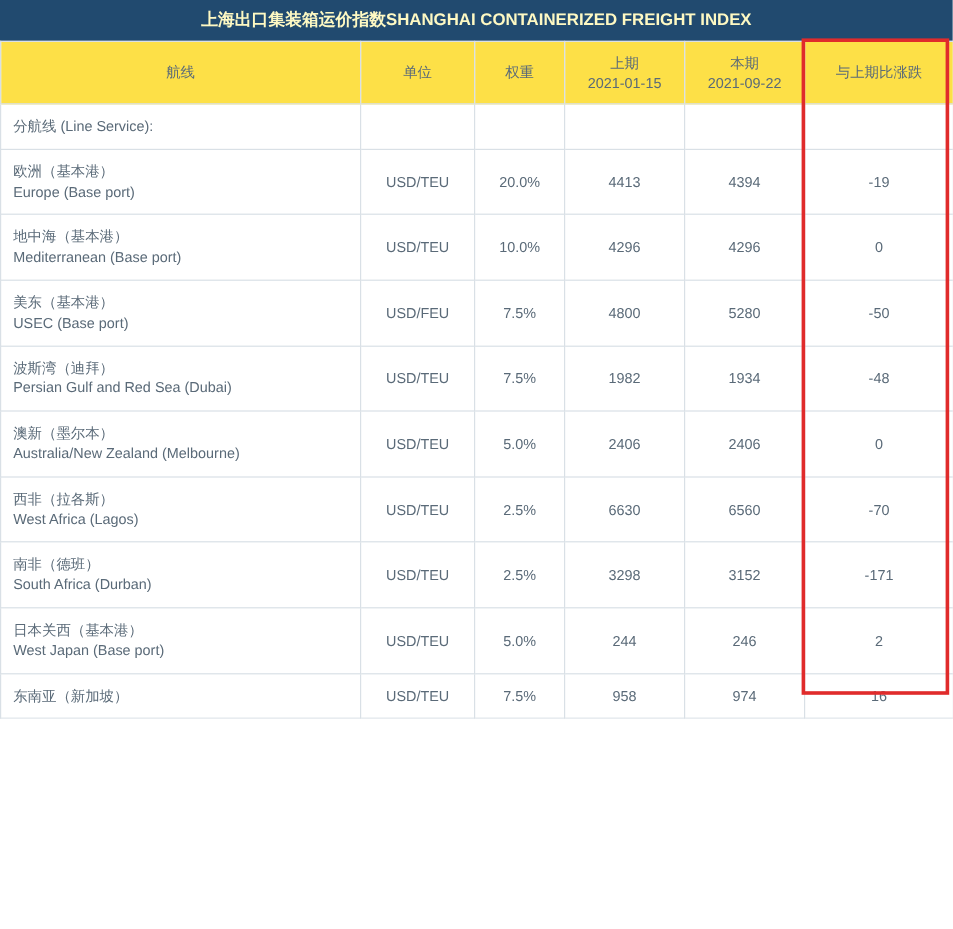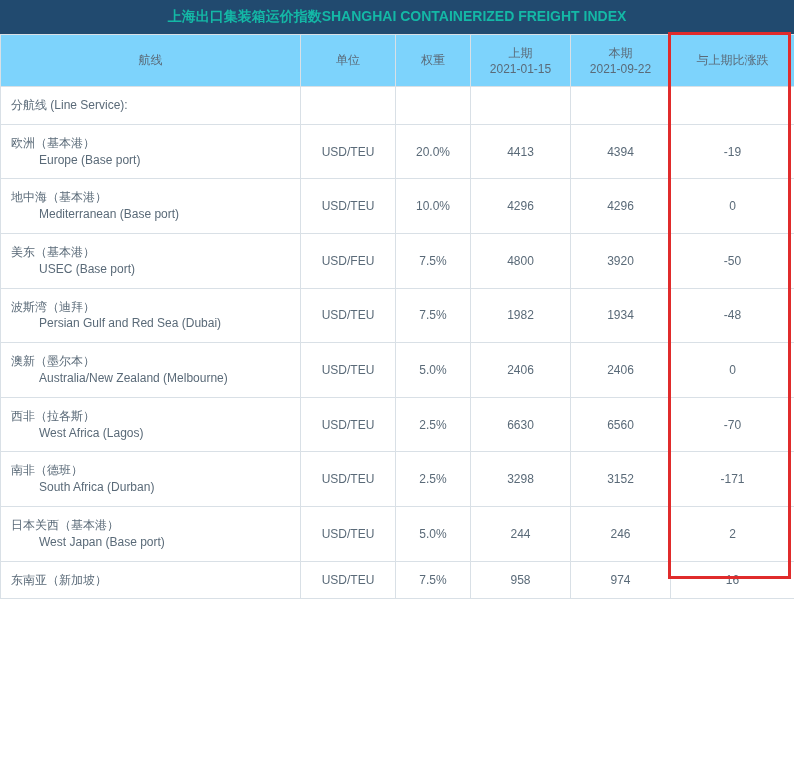--- a/index.html
+++ b/index.html
@@ -1,26 +1,26 @@
 <!DOCTYPE html>
 <html><head>
 <meta charset="utf-8">
 <style>
   * { box-sizing: border-box; margin: 0; padding: 0; }
   body { font-family: Arial, "Microsoft YaHei", sans-serif; background: #fff; }
   .container { width: 794px; }
-  .title-bar { background: #214a6f; color: #14b8a6; text-align: center; padding: 8px 0; font-size: 14px; font-weight: bold; }
+  .title-bar { background: #214a6f; color: #fef9c3; text-align: center; padding: 8px 0; font-size: 14px; font-weight: bold; }
   table { width: 100%; border-collapse: collapse; table-layout: fixed; }
   th, td { border: 1px solid #d9e0e6; font-size: 12px; color: #5a6a78; vertical-align: middle; }
-  th { background: #7dd3fc; padding: 10px 6px; font-weight: normal; text-align: center; }
+  th { background: #fde047; padding: 10px 6px; font-weight: normal; text-align: center; }
   th .sub { display:block; }
   td { padding: 8px 6px; }
   td.route { padding: 10px 10px; line-height: 1.4; }
   td.route .cn { display:block; }
-  td.route .en { display:block;margin-left:28px; }
+  td.route .en { display:block; }
   td.num { text-align: center; }
   col.c1 { width: 300px; }
   col.c2 { width: 95px; }
   col.c3 { width: 75px; }
   col.c4 { width: 100px; }
   col.c5 { width: 100px; }
   col.c6 { width: 124px; }
   .highlight-box { position: absolute; border: 3px solid #e02b2b; pointer-events: none; }
 </style>
 </head>
@@ -87,21 +87,21 @@
           <td class="num">0</td>
         </tr>
         <tr>
           <td class="route">
             <span class="cn">美东（基本港）</span>
             <span class="en">USEC (Base port)</span>
           </td>
           <td class="num">USD/FEU</td>
           <td class="num">7.5%</td>
           <td class="num">4800</td>
-          <td class="num">3920</td>
+          <td class="num">5280</td>
           <td class="num">-50</td>
         </tr>
         <tr>
           <td class="route">
             <span class="cn">波斯湾（迪拜）</span>
             <span class="en">Persian Gulf and Red Sea (Dubai)</span>
           </td>
           <td class="num">USD/TEU</td>
           <td class="num">7.5%</td>
           <td class="num">1982</td>

